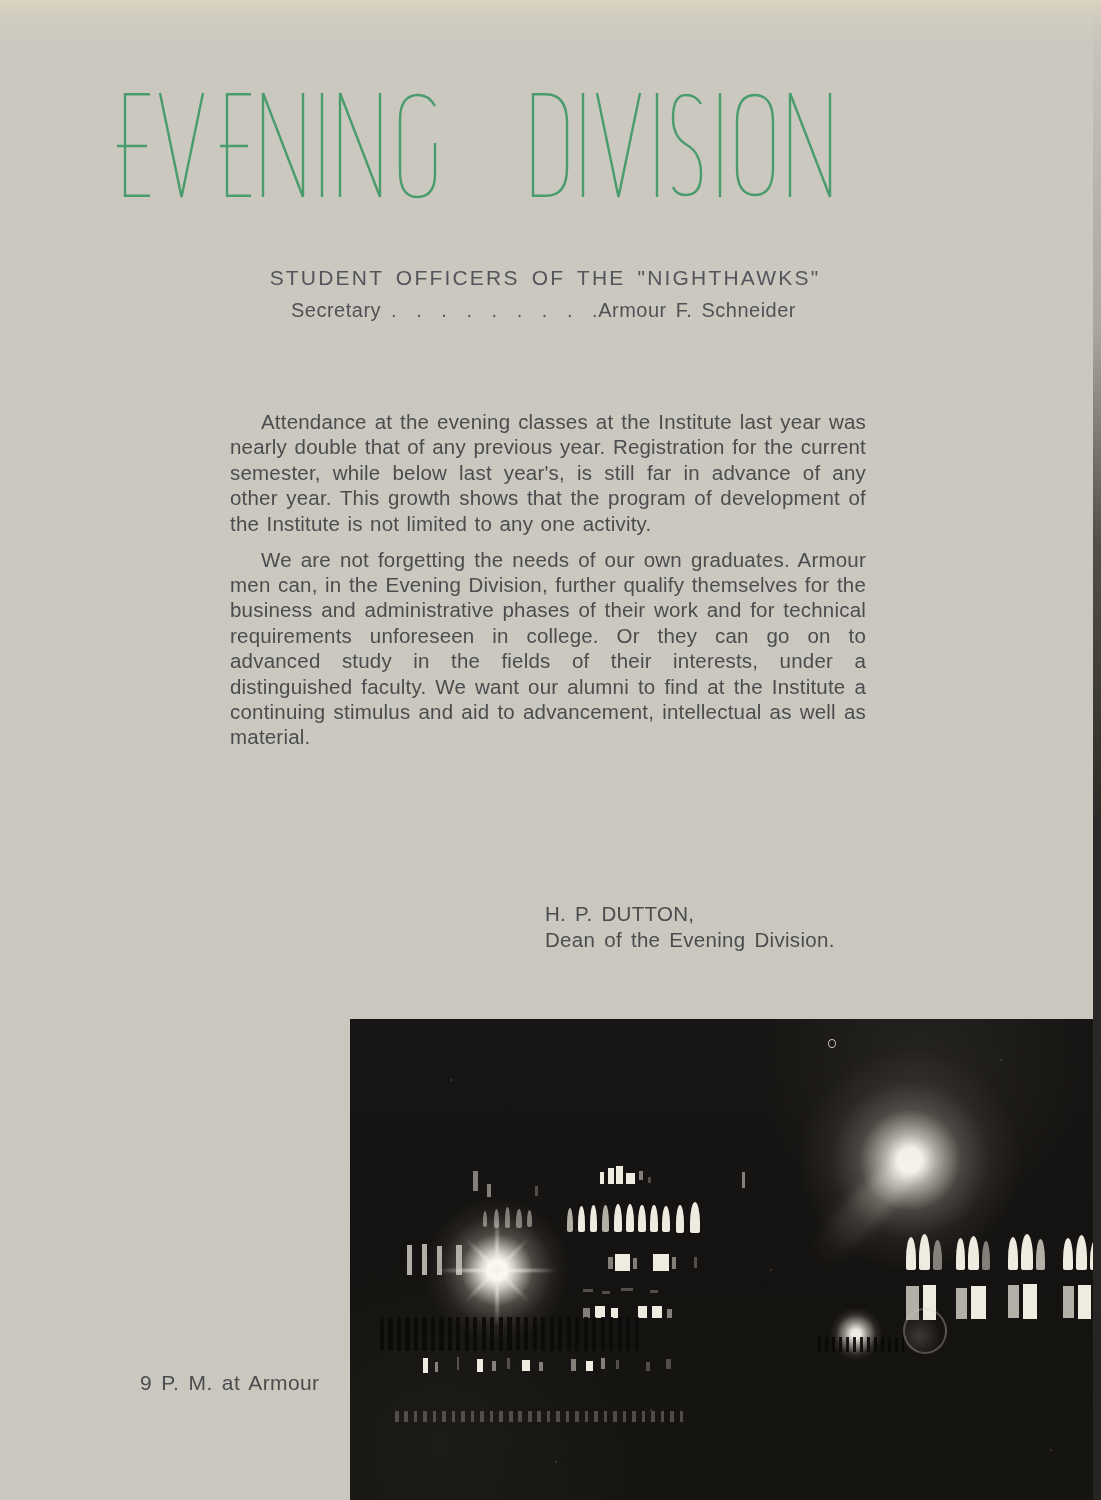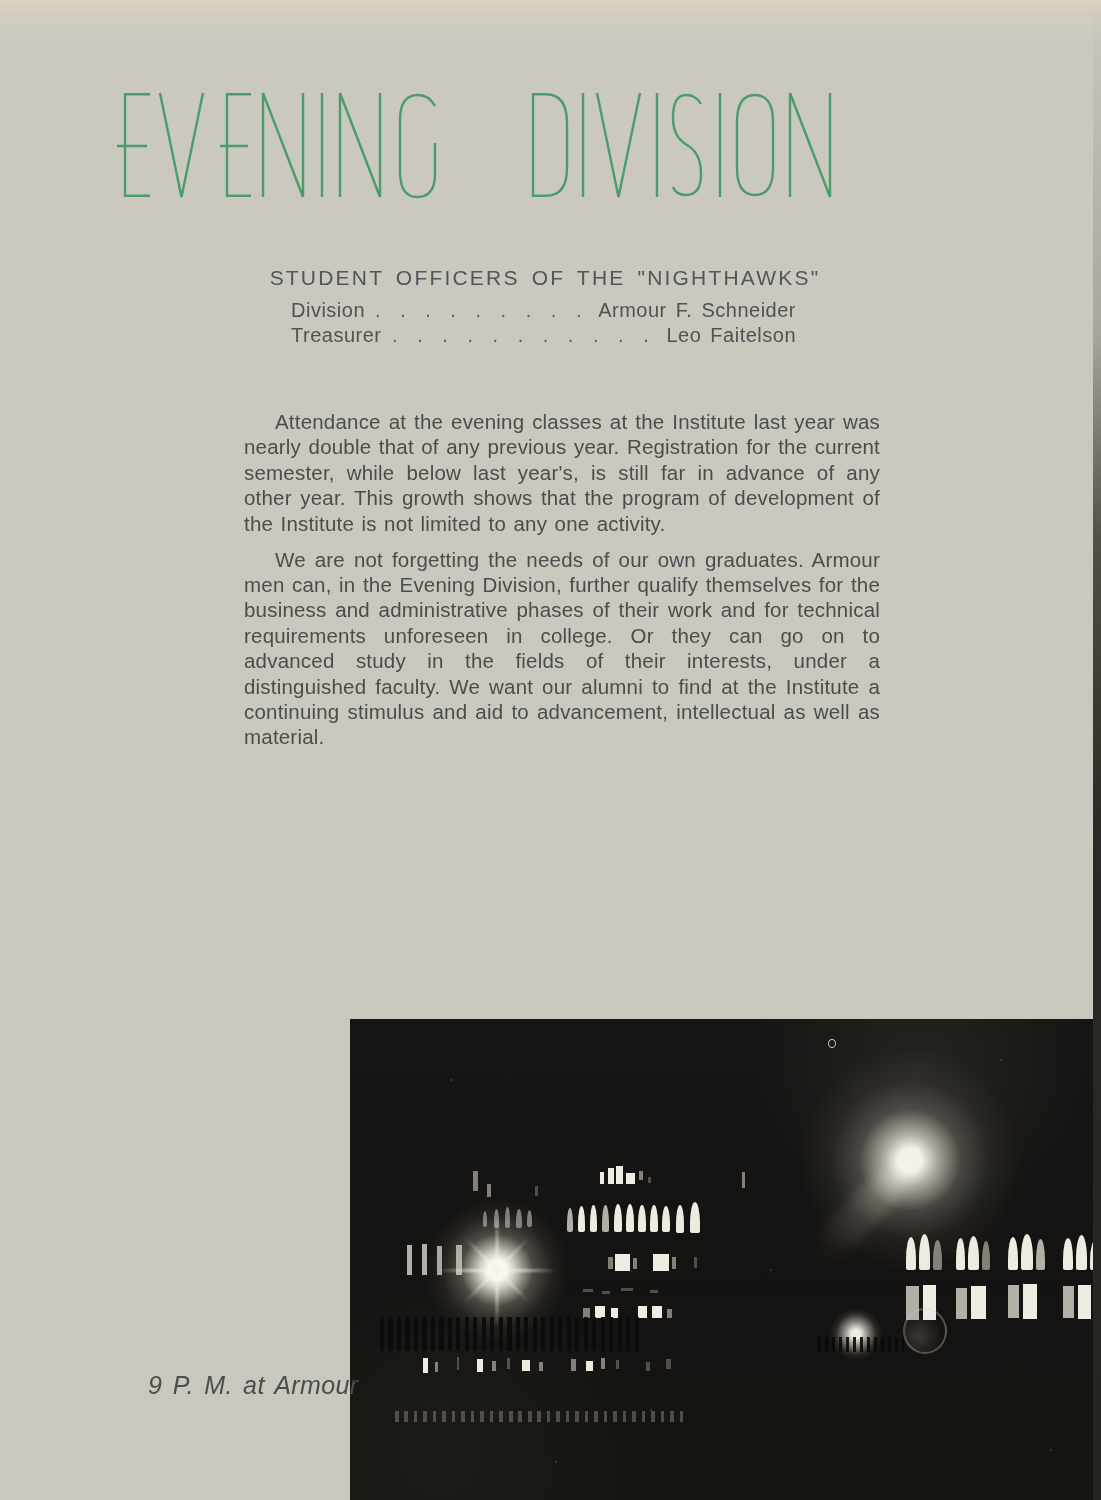--- a/index.html
+++ b/index.html
@@ -19,35 +19,35 @@
   #officers-heading{
     position:absolute;left:227px;top:266px;width:636px;text-align:center;
     font-size:21px;letter-spacing:2.2px;color:#53555b;word-spacing:4px;
   }
   #officers{position:absolute;left:291px;top:299px;width:505px;font-size:20px;color:#515256;}
   .off-row{display:flex;align-items:baseline;height:25.4px;}
   .off-role{flex:0 0 auto;letter-spacing:.5px;}
   .off-dots{flex:1 1 auto;text-align:center;letter-spacing:7px;white-space:nowrap;overflow:hidden;color:#5a5b5e;padding:0 10px;}
   .off-name{flex:0 0 auto;text-align:right;letter-spacing:.5px;word-spacing:3px;}
   
-  #body-text{position:absolute;left:244px;top:409px;width:636px;}
+  #body-text{position:absolute;left:230px;top:409px;width:636px;}
   #body-text p{
     margin:0 0 10.5px 0;font-size:20.5px;line-height:25.4px;color:#4b4c4e;
     text-align:justify;text-indent:31px;letter-spacing:.2px;word-spacing:1.5px;
   }
   #signature{position:absolute;left:545px;top:901px;font-size:20.5px;line-height:26px;color:#4b4c4e;letter-spacing:.3px;word-spacing:3px;}
   
   #photo{
     position:absolute;left:350px;top:1019px;width:751px;height:481px;overflow:hidden;
     background:
       radial-gradient(circle 230px at 76% 10%, rgba(56,53,49,.45), rgba(0,0,0,0) 70%),
       radial-gradient(circle 260px at 12% 88%, rgba(34,32,29,.6), rgba(0,0,0,0) 75%),
       linear-gradient(180deg,#171614 0%,#151311 55%,#171512 100%);
   }
-  #photo-caption{position:absolute;left:148px;top:1371px;font-size:25px;color:#4b4c4e;letter-spacing:.4px;word-spacing:3px;font-style:italic;}
+  #photo-caption{position:absolute;left:140px;top:1371px;font-size:21px;color:#4b4c4e;letter-spacing:.4px;word-spacing:3px;}
   .w{position:absolute;background:#efebe0;}
   .wm{opacity:.72;}
   .wd{opacity:.5;}
   .wf{opacity:.28;}
   .arch{border-radius:50% 50% 2px 2px / 68% 68% 2px 2px;}
   .glow{position:absolute;border-radius:50%;}
   #lamp-glow-big{
     left:440px;top:21px;width:240px;height:240px;
     background:radial-gradient(circle, rgba(251,249,241,.96) 7%, rgba(240,235,224,.7) 15%, rgba(182,177,166,.30) 30%, rgba(120,115,105,.13) 47%, rgba(0,0,0,0) 66%);
   }
@@ -105,36 +105,35 @@
     <path d="M584,11 Q579,2 569,2 Q556,2 556,25 Q556,44 570,52 Q584,60 584,81 Q584,102 569,102 Q559,102 556,94"></path>
     <path d="M603,0 V104"></path>
     <path d="M638,2 Q620,2 620,29 L620,75 Q620,102 638,102 Q656,102 656,75 L656,29 Q656,2 638,2 Z"></path>
     <path d="M673,104 V0 M673,0 L713,104 M713,104 V0"></path>
   </svg>
   <span class="sr">EVENING DIVISION</span>
 
   <div id="officers-heading">STUDENT OFFICERS OF THE "NIGHTHAWKS"</div>
   <div id="officers">
     <div class="off-row">
-      <span class="off-role">Division</span>
+      <span class="off-role">Secretary</span>
       <span class="off-dots">. . . . . . . . .</span>
       <span class="off-name">Armour F. Schneider</span>
     </div>
-    <div class="off-row">
-      <span class="off-role">Treasurer</span>
-      <span class="off-dots">. . . . . . . . . . .</span>
-      <span class="off-name">Leo Faitelson</span>
-    </div>
   </div>
 
   <div id="body-text">
     <p>Attendance at the evening classes at the Institute last year was nearly double that of any previous year.  Registration for the current semester, while below last year's, is still far in advance of any other year.  This growth shows that the program of development of the Institute is not limited to any one activity.</p>
     <p>We are not forgetting the needs of our own graduates.  Armour men can, in the Evening Division, further qualify themselves for the business and administrative phases of their work and for technical requirements unforeseen in college.  Or they can go on to advanced study in the fields of their interests, under a distinguished faculty.  We want our alumni to find at the Institute a continuing stimulus and aid to advancement, intellectual as well as material.</p>
   </div>
 
+  <div id="signature">
+    <div>H. P. DUTTON,</div>
+    <div>Dean of the Evening Division.</div>
+  </div>
 
   <div id="photo">
     <div id="photo-speck"></div>
     <div class="dot" style="left:100px;top:60px"></div>
     <div class="dot" style="left:300px;top:390px"></div>
     <div class="dot" style="left:650px;top:40px"></div>
     <div class="dot" style="left:205px;top:442px"></div>
     <div class="dot" style="left:700px;top:430px"></div>
     <div class="dot" style="left:420px;top:250px"></div>
 

